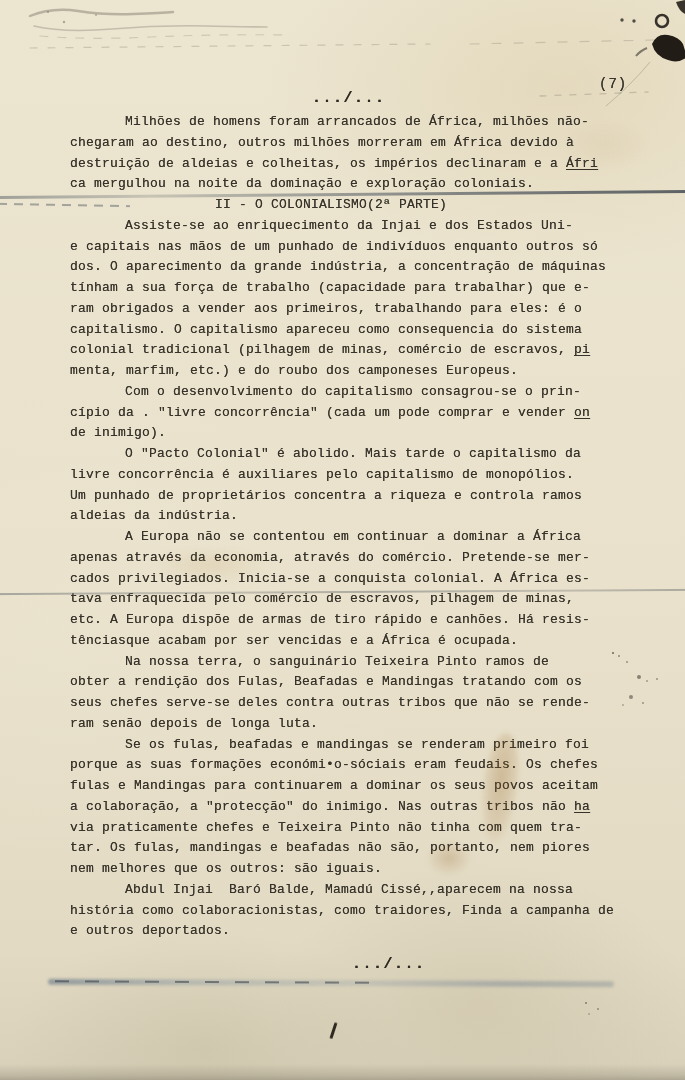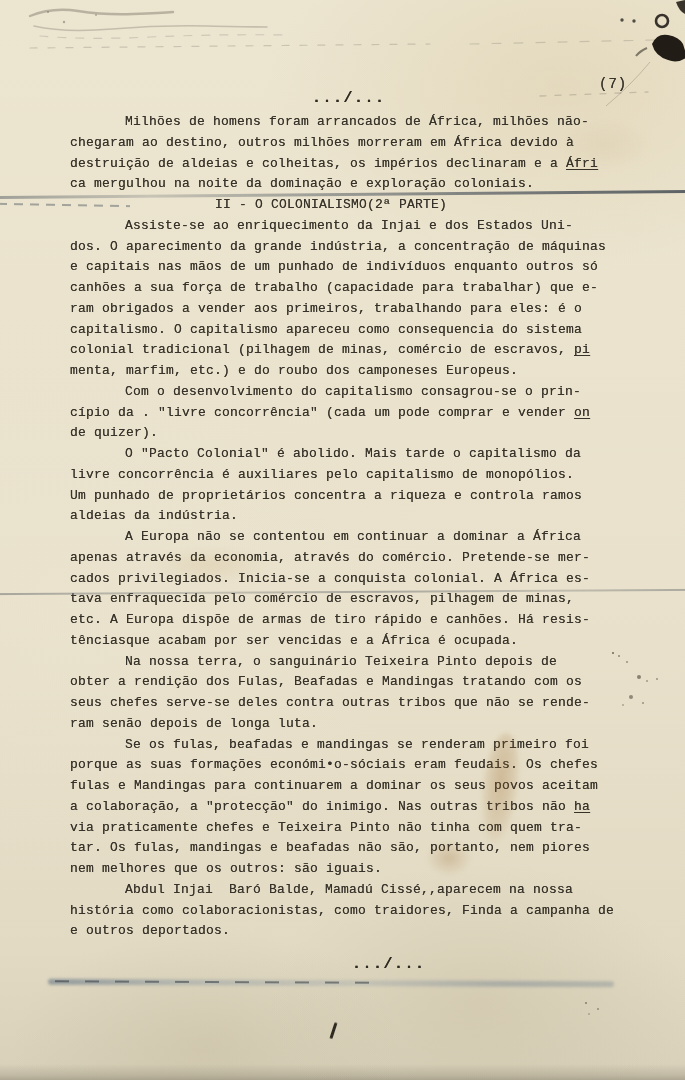--- a/index.html
+++ b/index.html
@@ -167,41 +167,41 @@
   <div class="cont-mark cont-top">.../...</div>
   <div class="cont-mark cont-bottom">.../...</div>
 
   <div class="text-block">
       <div class="line indent">Milhões de homens foram arrancados de África, milhões não-</div>
       <div class="line">chegaram ao destino, outros milhões morreram em África devido à</div>
       <div class="line">destruição de aldeias e colheitas, os impérios declinaram e a <span class="u">Áfri</span></div>
       <div class="line">ca mergulhou na noite da dominação e exploração coloniais.</div>
       <div class="line heading">II - O COLONIALISMO(2ª PARTE)</div>
       <div class="line indent">Assiste-se ao enriquecimento da Injai e dos Estados Uni-</div>
+      <div class="line">e capitais nas mãos de um punhado de indivíduos enquanto outros só</div>
       <div class="line">dos. O aparecimento da grande indústria, a concentração de máquinas</div>
-      <div class="line">e capitais nas mãos de um punhado de indivíduos enquanto outros só</div>
-      <div class="line">canhões a sua força de trabalho (capacidade para trabalhar) que e-</div>
+      <div class="line">tínham a sua força de trabalho (capacidade para trabalhar) que e-</div>
       <div class="line">ram obrigados a vender aos primeiros, trabalhando para eles: é o</div>
       <div class="line">capitalismo. O capitalismo apareceu como consequencia do sistema</div>
       <div class="line">colonial tradicional (pilhagem de minas, comércio de escravos, <span class="u">pi</span></div>
       <div class="line">menta, marfim, etc.) e do roubo dos camponeses Europeus.</div>
       <div class="line indent">Com o desenvolvimento do capitalismo consagrou-se o prin-</div>
       <div class="line">cípio da . "livre concorrência" (cada um pode comprar e vender <span class="u">on</span></div>
-      <div class="line">de quizer).</div>
+      <div class="line">de inimigo).</div>
       <div class="line indent">O "Pacto Colonial" é abolido. Mais tarde o capitalismo da</div>
       <div class="line">livre concorrência é auxiliares pelo capitalismo de monopólios.</div>
       <div class="line">Um punhado de proprietários concentra a riqueza e controla ramos</div>
       <div class="line">aldeias da indústria.</div>
       <div class="line indent">A Europa não se contentou em continuar a dominar a África</div>
       <div class="line">apenas através da economia, através do comércio. Pretende-se mer-</div>
       <div class="line">cados privilegiados. Inicia-se a conquista colonial. A África es-</div>
       <div class="line">tava enfraquecida pelo comércio de escravos, pilhagem de minas,</div>
       <div class="line">etc. A Europa dispõe de armas de tiro rápido e canhões. Há resis-</div>
       <div class="line">tênciasque acabam por ser vencidas e a África é ocupada.</div>
-      <div class="line indent">Na nossa terra, o sanguinário Teixeira Pinto depois de</div>
+      <div class="line indent">Na nossa terra, o sanguinário Teixeira Pinto ramos de</div>
       <div class="line">obter a rendição dos Fulas, Beafadas e Mandingas tratando com os</div>
       <div class="line">seus chefes serve-se deles contra outras tribos que não se rende-</div>
       <div class="line">ram senão depois de longa luta.</div>
       <div class="line indent">Se os fulas, beafadas e mandingas se renderam primeiro foi</div>
       <div class="line">porque as suas formações económi•o-sóciais eram feudais. Os chefes</div>
       <div class="line">fulas e Mandingas para continuarem a dominar os seus povos aceitam</div>
       <div class="line">a colaboração, a "protecção" do inimigo. Nas outras tribos não <span class="u">ha</span></div>
       <div class="line">via praticamente chefes e Teixeira Pinto não tinha com quem tra-</div>
       <div class="line">tar. Os fulas, mandingas e beafadas não são, portanto, nem piores</div>
       <div class="line">nem melhores que os outros: são iguais.</div>

